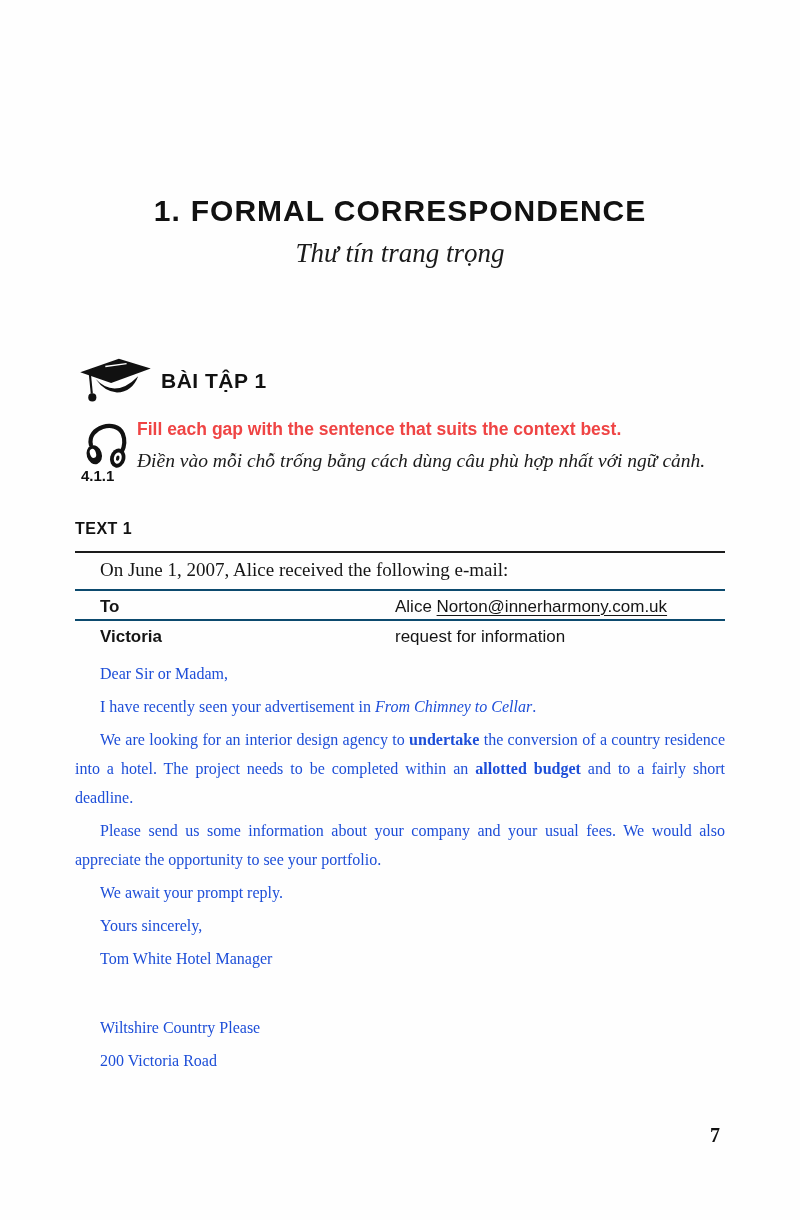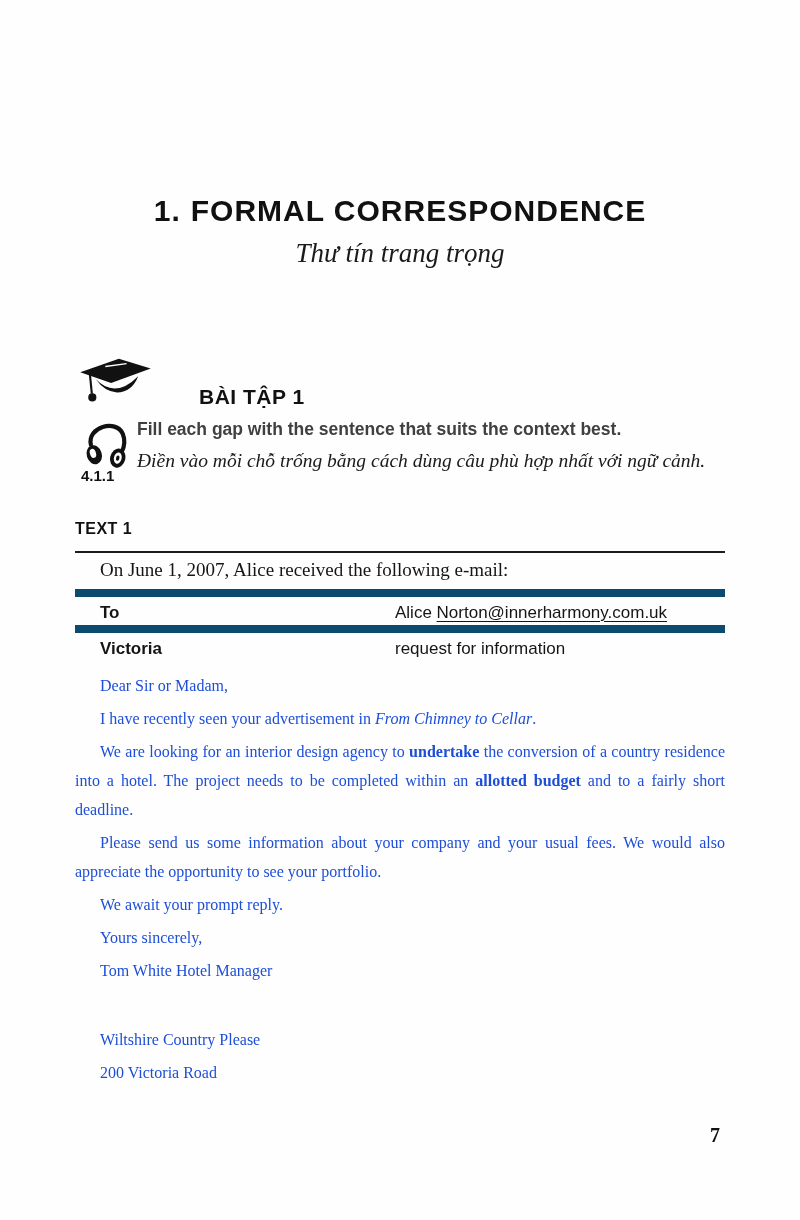--- a/index.html
+++ b/index.html
@@ -32,22 +32,21 @@
     font-family: "Liberation Serif", serif;
     font-style: italic;
     font-size: 27px;
     color: #1a1a1a;
   }
 
   
   .exercise-header {
     margin-top: 84px;
     display: flex;
-    align-items: flex-end;
-    gap: 38px;
+    align-items: center;
   }
   .cap-icon { width: 80px; height: 56px; flex: 0 0 80px; }
   .exercise-title {
     font-family: "Liberation Sans", sans-serif;
     font-weight: bold;
     font-size: 21px;
     letter-spacing: 0.5px;
     color: #111;
     margin-left: 6px;
   }
@@ -71,21 +70,21 @@
     font-size: 15px;
     color: #111;
     margin-top: -2px;
   }
   .instr-text { flex: 1; }
   .instr-en {
     font-family: "Liberation Sans", sans-serif;
     font-weight: bold;
     font-size: 17.5px;
     line-height: 25px;
-    color: #404040;
+    color: #ef4444;
   }
   .instr-vi {
     margin-top: 4px;
     font-family: "Liberation Serif", serif;
     font-style: italic;
     font-size: 19.5px;
     line-height: 29px;
     color: #1a1a1a;
   }
 
@@ -94,21 +93,21 @@
     margin-top: 36px;
     font-family: "Liberation Sans", sans-serif;
     font-weight: bold;
     font-size: 16px;
     letter-spacing: 0.5px;
     color: #111;
   }
 
   
   .email-table { margin-top: 13px; border-top: 2px solid #1c1c1c; }
-  .etr { border-bottom: 8px solid #0c4a6e; }
+  .etr { border-bottom: 2px solid #0c4a6e; }
   .etr.intro {
     font-family: "Liberation Serif", serif;
     font-size: 19px;
     padding: 6px 0 8px 25px;
   }
   .etr.hdr {
     display: flex;
     align-items: baseline;
     font-family: "Liberation Sans", sans-serif;
     font-size: 17px;

